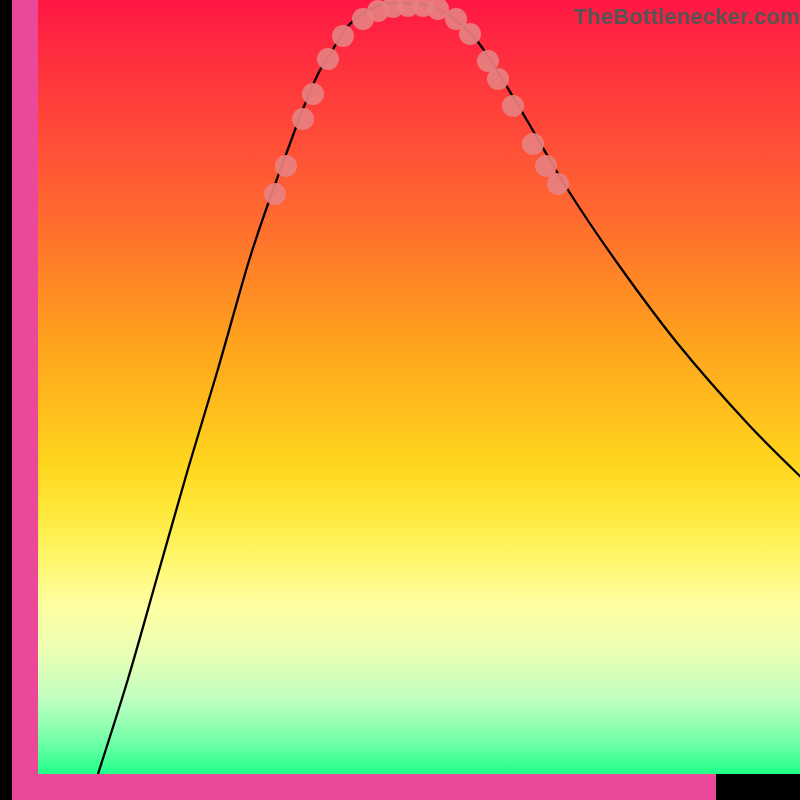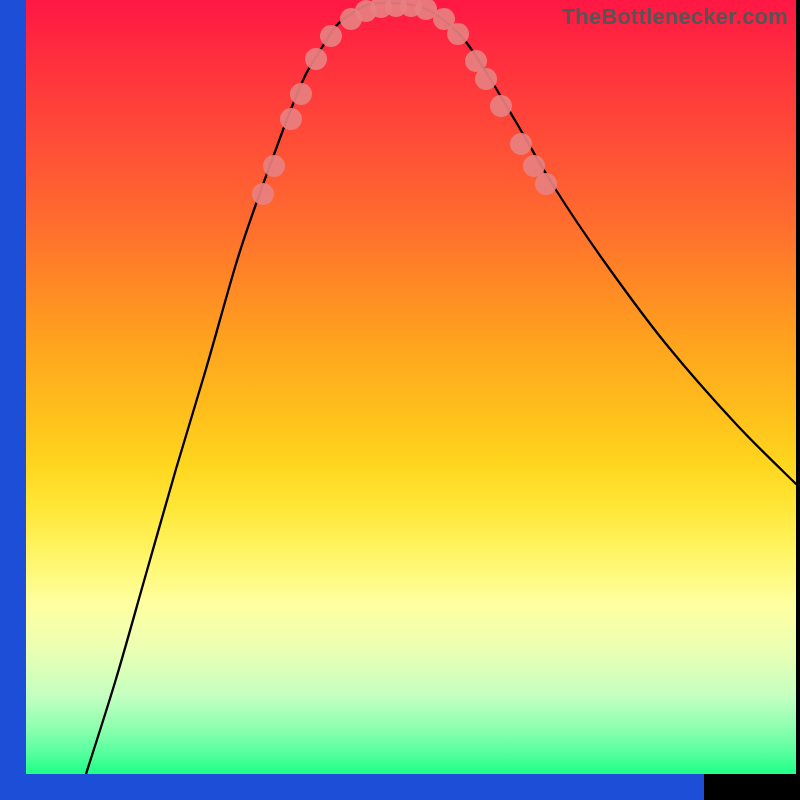--- a/index.html
+++ b/index.html
@@ -1,21 +1,21 @@
 <!DOCTYPE html>
 <html><head>
 <meta charset="utf-8">
 <style>
   * { margin: 0; padding: 0; box-sizing: border-box; }
   html, body { width: 800px; height: 800px; overflow: hidden; background: #000; }
   .frame {
     position: absolute;
-    left: 0; top: 0;
+    left: 12px; top: 0;
     width: 704px; height: 800px;
-    background: #1d4ed8;
+    background: #ec4899;
   }
   .plot {
     position: absolute;
     left: 26px; top: 0;
     width: 770px; height: 774px;
     background: linear-gradient(to bottom,
       #ff1744 0%,
       #ff2a3f 6%,
       #ff3b3b 12%,
       #ff5236 20%,

